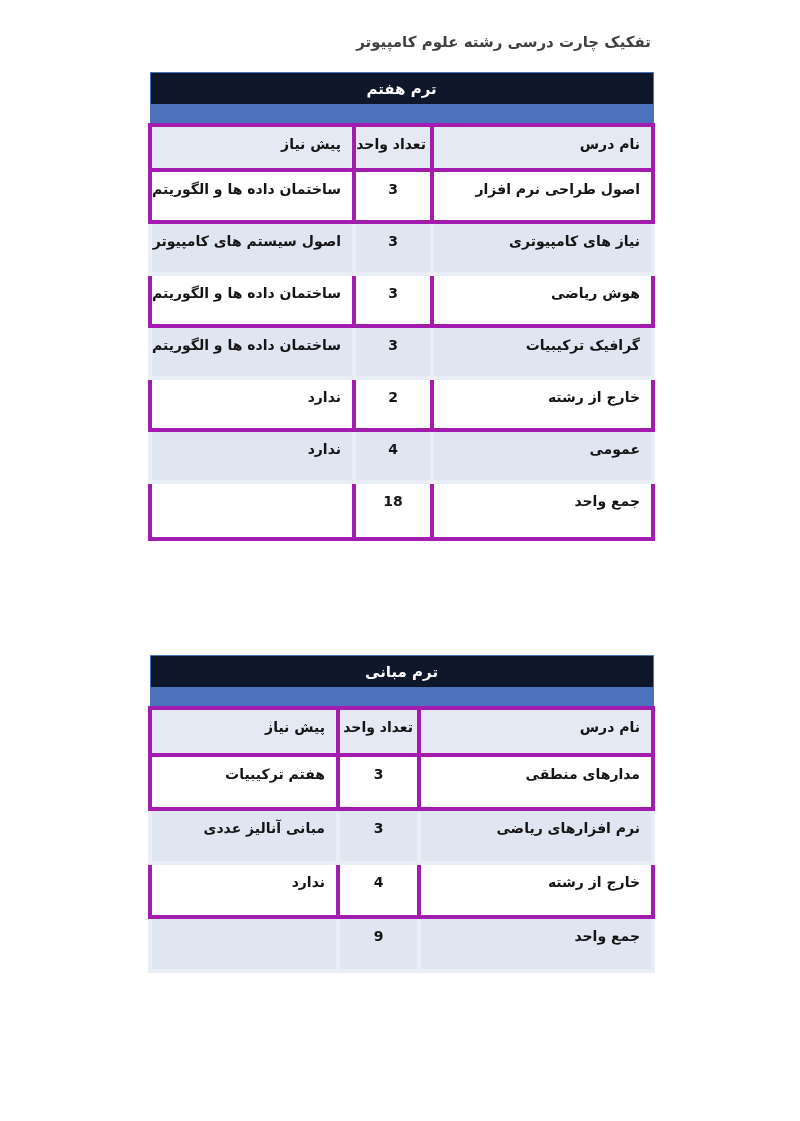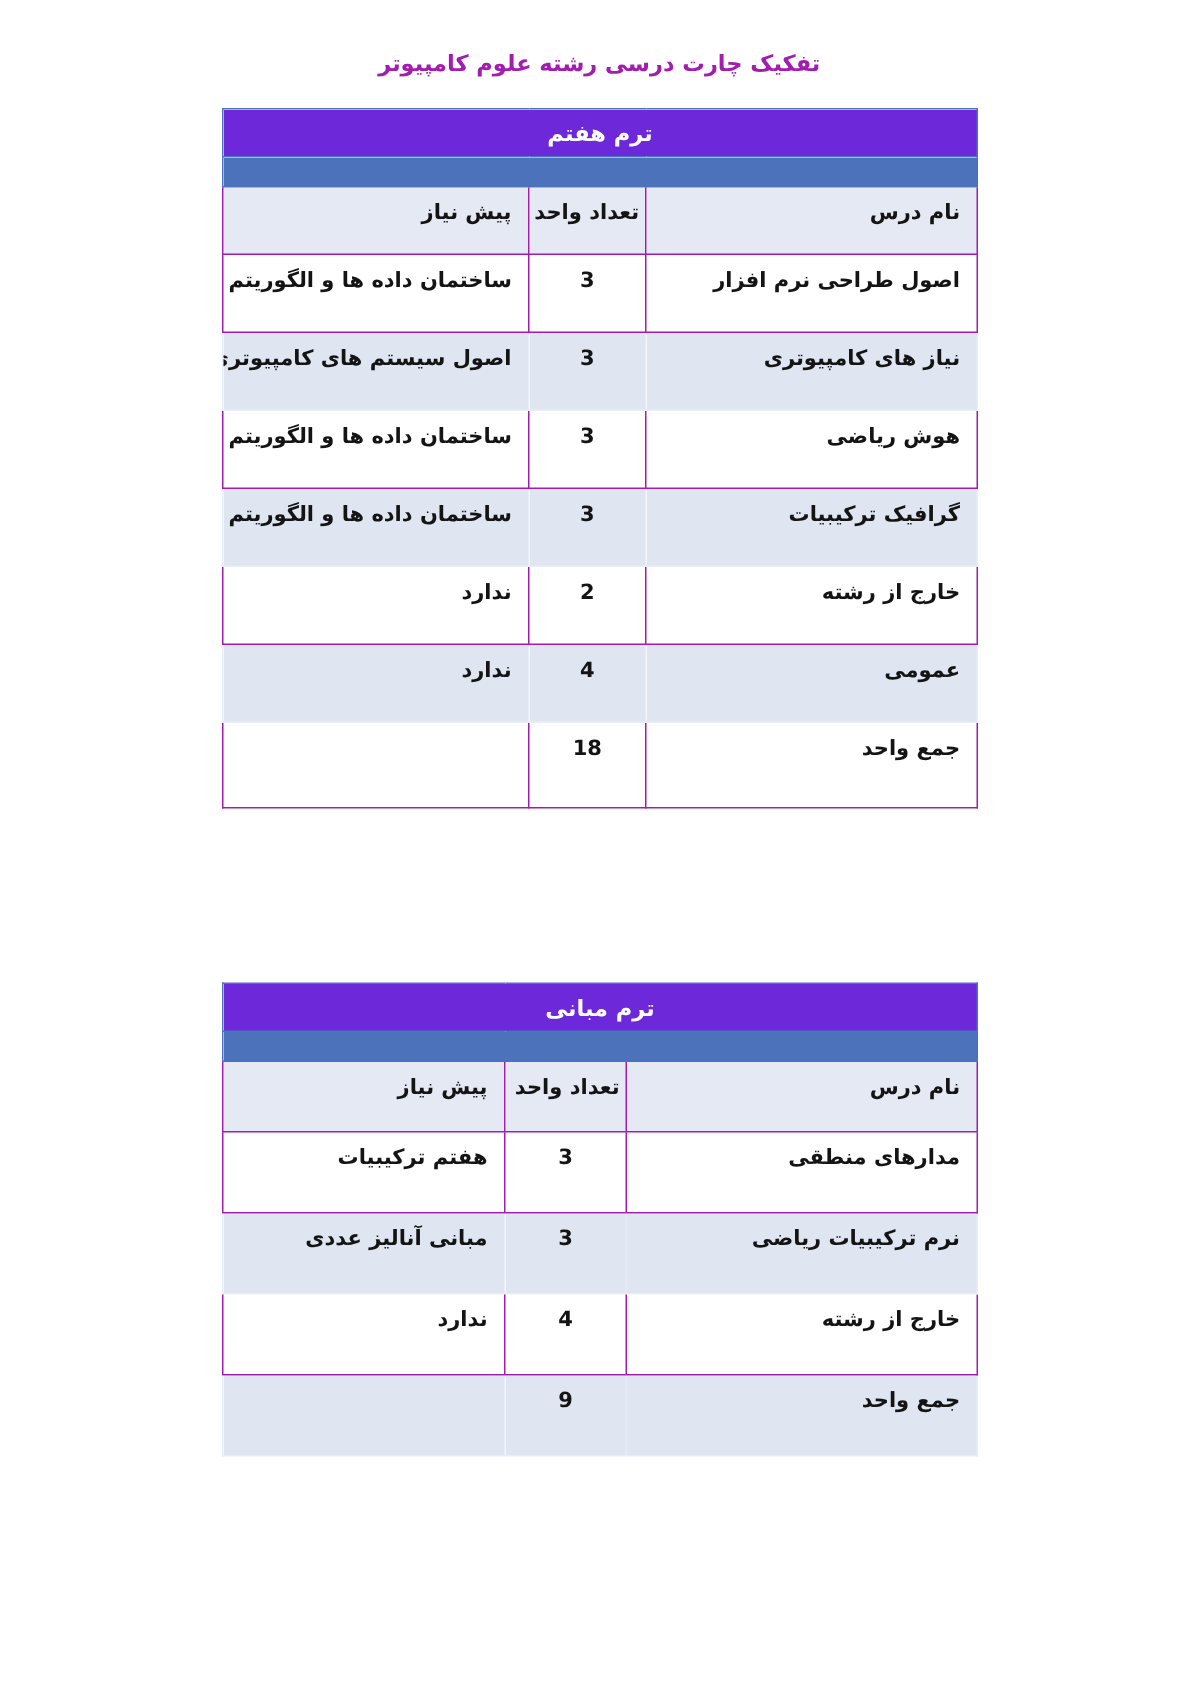--- a/index.html
+++ b/index.html
@@ -13,50 +13,49 @@
     position: relative;
     overflow: hidden;
     font-family: "DejaVu Sans", "Liberation Sans", sans-serif;
     color: #111111;
   }
   .doc-title {
     position: absolute;
     left: 148px;
     top: 33px;
     width: 503px;
-    text-align: center;
     direction: rtl;
     font-size: 15px;
     font-weight: bold;
-    color: #a21caf;
+    color: #404040;
   }
   table.sem-table {
     position: absolute;
     left: 148px;
     width: 503px;
     border-collapse: collapse;
     table-layout: fixed;
     direction: rtl;
     font-size: 14px;
     font-weight: bold;
     color: #141414;
     border: 1px solid #c8cfdb;
   }
   table.t1 { top: 72px; }
   table.t2 { top: 655px; }
 
   .sem-table th, .sem-table td {
-    border: 1px solid #a21caf;
+    border: 4px solid #a21caf;
     vertical-align: top;
     padding: 9px 11px 0 6px;
     overflow: hidden;
     white-space: nowrap;
   }
   tr.title-row th {
-    background: #6d28d9;
+    background: #0f172a;
     color: #ffffff;
     text-align: center;
     font-size: 15px;
     font-weight: bold;
     border: 1px solid #4b72bb;
     padding: 7px 0 0 0;
     height: 32px;
     box-sizing: border-box;
   }
   tr.spacer-row th {
@@ -174,21 +173,21 @@
       <th>پیش نیاز</th>
     </tr>
   </thead>
   <tbody>
     <tr class="plain">
       <td>مدارهای منطقی</td>
       <td class="units">3</td>
       <td>هفتم ترکیبیات</td>
     </tr>
     <tr class="shaded">
-      <td>نرم ترکیبیات ریاضی</td>
+      <td>نرم افزارهای ریاضی</td>
       <td class="units">3</td>
       <td>مبانی آنالیز عددی</td>
     </tr>
     <tr class="plain">
       <td>خارج از رشته</td>
       <td class="units">4</td>
       <td>ندارد</td>
     </tr>
     <tr class="shaded">
       <td>جمع واحد</td>

